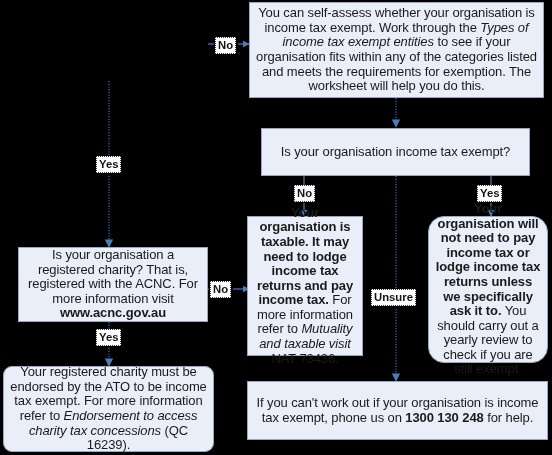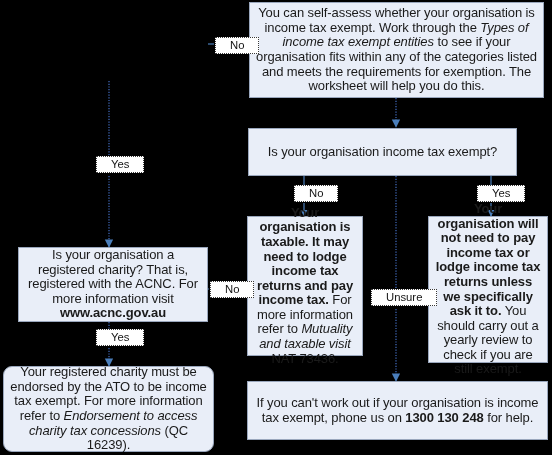--- a/index.html
+++ b/index.html
@@ -38,24 +38,25 @@
   }
   .node .inner { width: 100%; }
   .node i { font-style: italic; }
   .node b { font-weight: bold; }
   .edge-label {
     position: absolute;
     background: #ffffff;
     color: #141414;
     font-size: 11.3px;
     line-height: 13px;
-    padding: 1px 14px;
+    padding: 1px 2px;
     border: 1px dotted #3a3a3a;
     white-space: nowrap;
     box-sizing: border-box;
+    font-weight: bold;
   }
   svg.links {
     position: absolute;
     left: 0; top: 0;
     width: 552px;
     height: 455px;
     pointer-events: none;
   }
 </style>
 </head>
@@ -100,29 +101,29 @@
      endorsement (Yes, dotted) --&gt;
     <line x1="109" y1="322" x2="109" y2="329" stroke="#3a5fa8" stroke-width="1.4" stroke-dasharray="1.2 1.5"></line>
     <line x1="109" y1="348" x2="109" y2="366" stroke="#3a5fa8" stroke-width="1.4" stroke-dasharray="1.2 1.5" marker-end="url(#ah)"></line>
   </svg>
 
 
   <div class="node" style="left:249px; top:2px; width:295px; height:96px;">
     <span class="inner">You can self-assess whether your organisation is income tax exempt. Work through the <i>Types of income tax exempt entities</i> to see if your organisation fits within any of the categories listed and meets the requirements for exemption. The worksheet will help you do this.</span>
   </div>
 
-  <div class="node" style="left:248px; top:128px; width:269px; height:48px;">
+  <div class="node" style="left:261px; top:128px; width:269px; height:48px;">
     <span class="inner">Is your organisation income tax exempt?</span>
   </div>
 
   <div class="node" style="left:247px; top:216px; width:116px; height:140px;">
     <span class="inner"><b>Your organisation is taxable. It may need to lodge income tax returns and pay income tax.</b> For more information refer to <i>Mutuality and taxable visit</i> NAT 73436.</span>
   </div>
 
-  <div class="node" style="left:428px; top:216px; width:120px; height:147px;">
+  <div class="node" style="left:428px; top:216px; width:120px; height:147px;border-radius:16px;">
     <span class="inner"><b>Your organisation will not need to pay income tax or lodge income tax returns unless we specifically ask it to.</b> You should carry out a yearly review to check if you are still exempt.</span>
   </div>
 
   <div class="node" style="left:18px; top:247px; width:190px; height:75px;">
     <span class="inner">Is your organisation a registered charity? That is, registered with the ACNC. For more information visit <b>www.acnc.gov.au</b></span>
   </div>
 
   <div class="node" style="left:3px; top:366px; width:211px; height:86px;border-radius:9px;">
     <span class="inner">Your registered charity must be endorsed by the ATO to be income tax exempt. For more information refer to <i>Endorsement to access charity tax concessions</i> (QC 16239).</span>
   </div>

